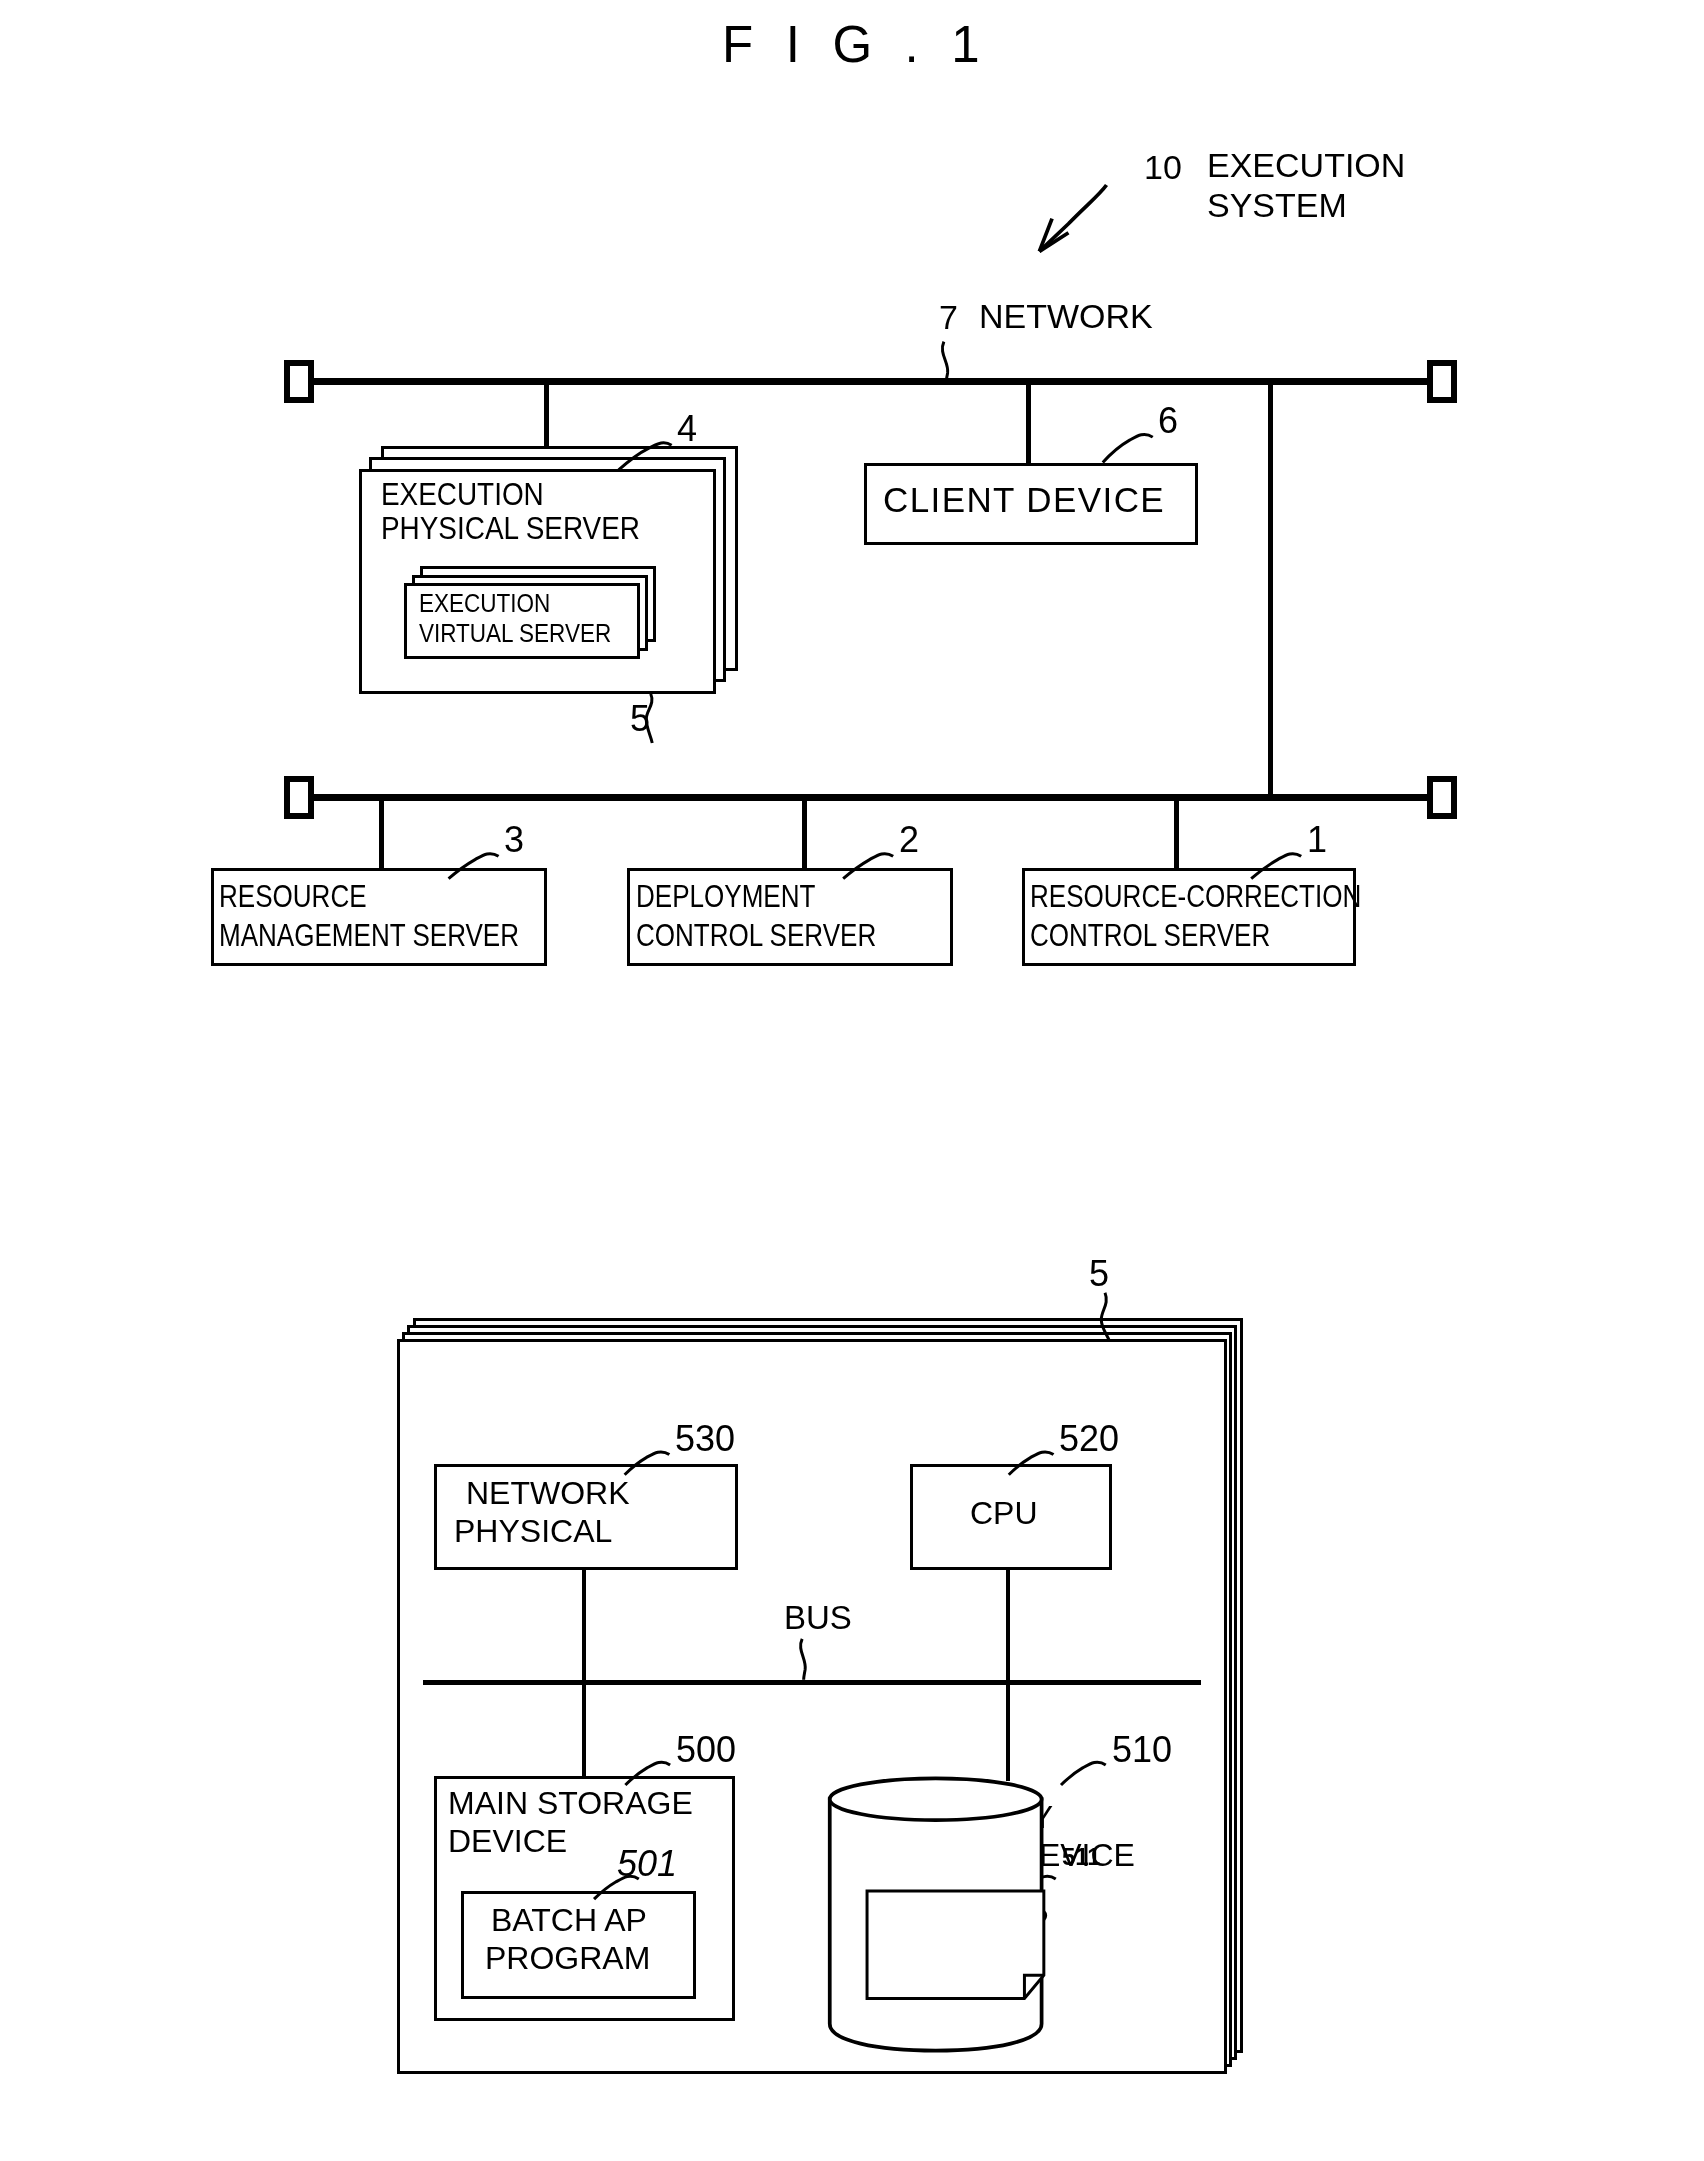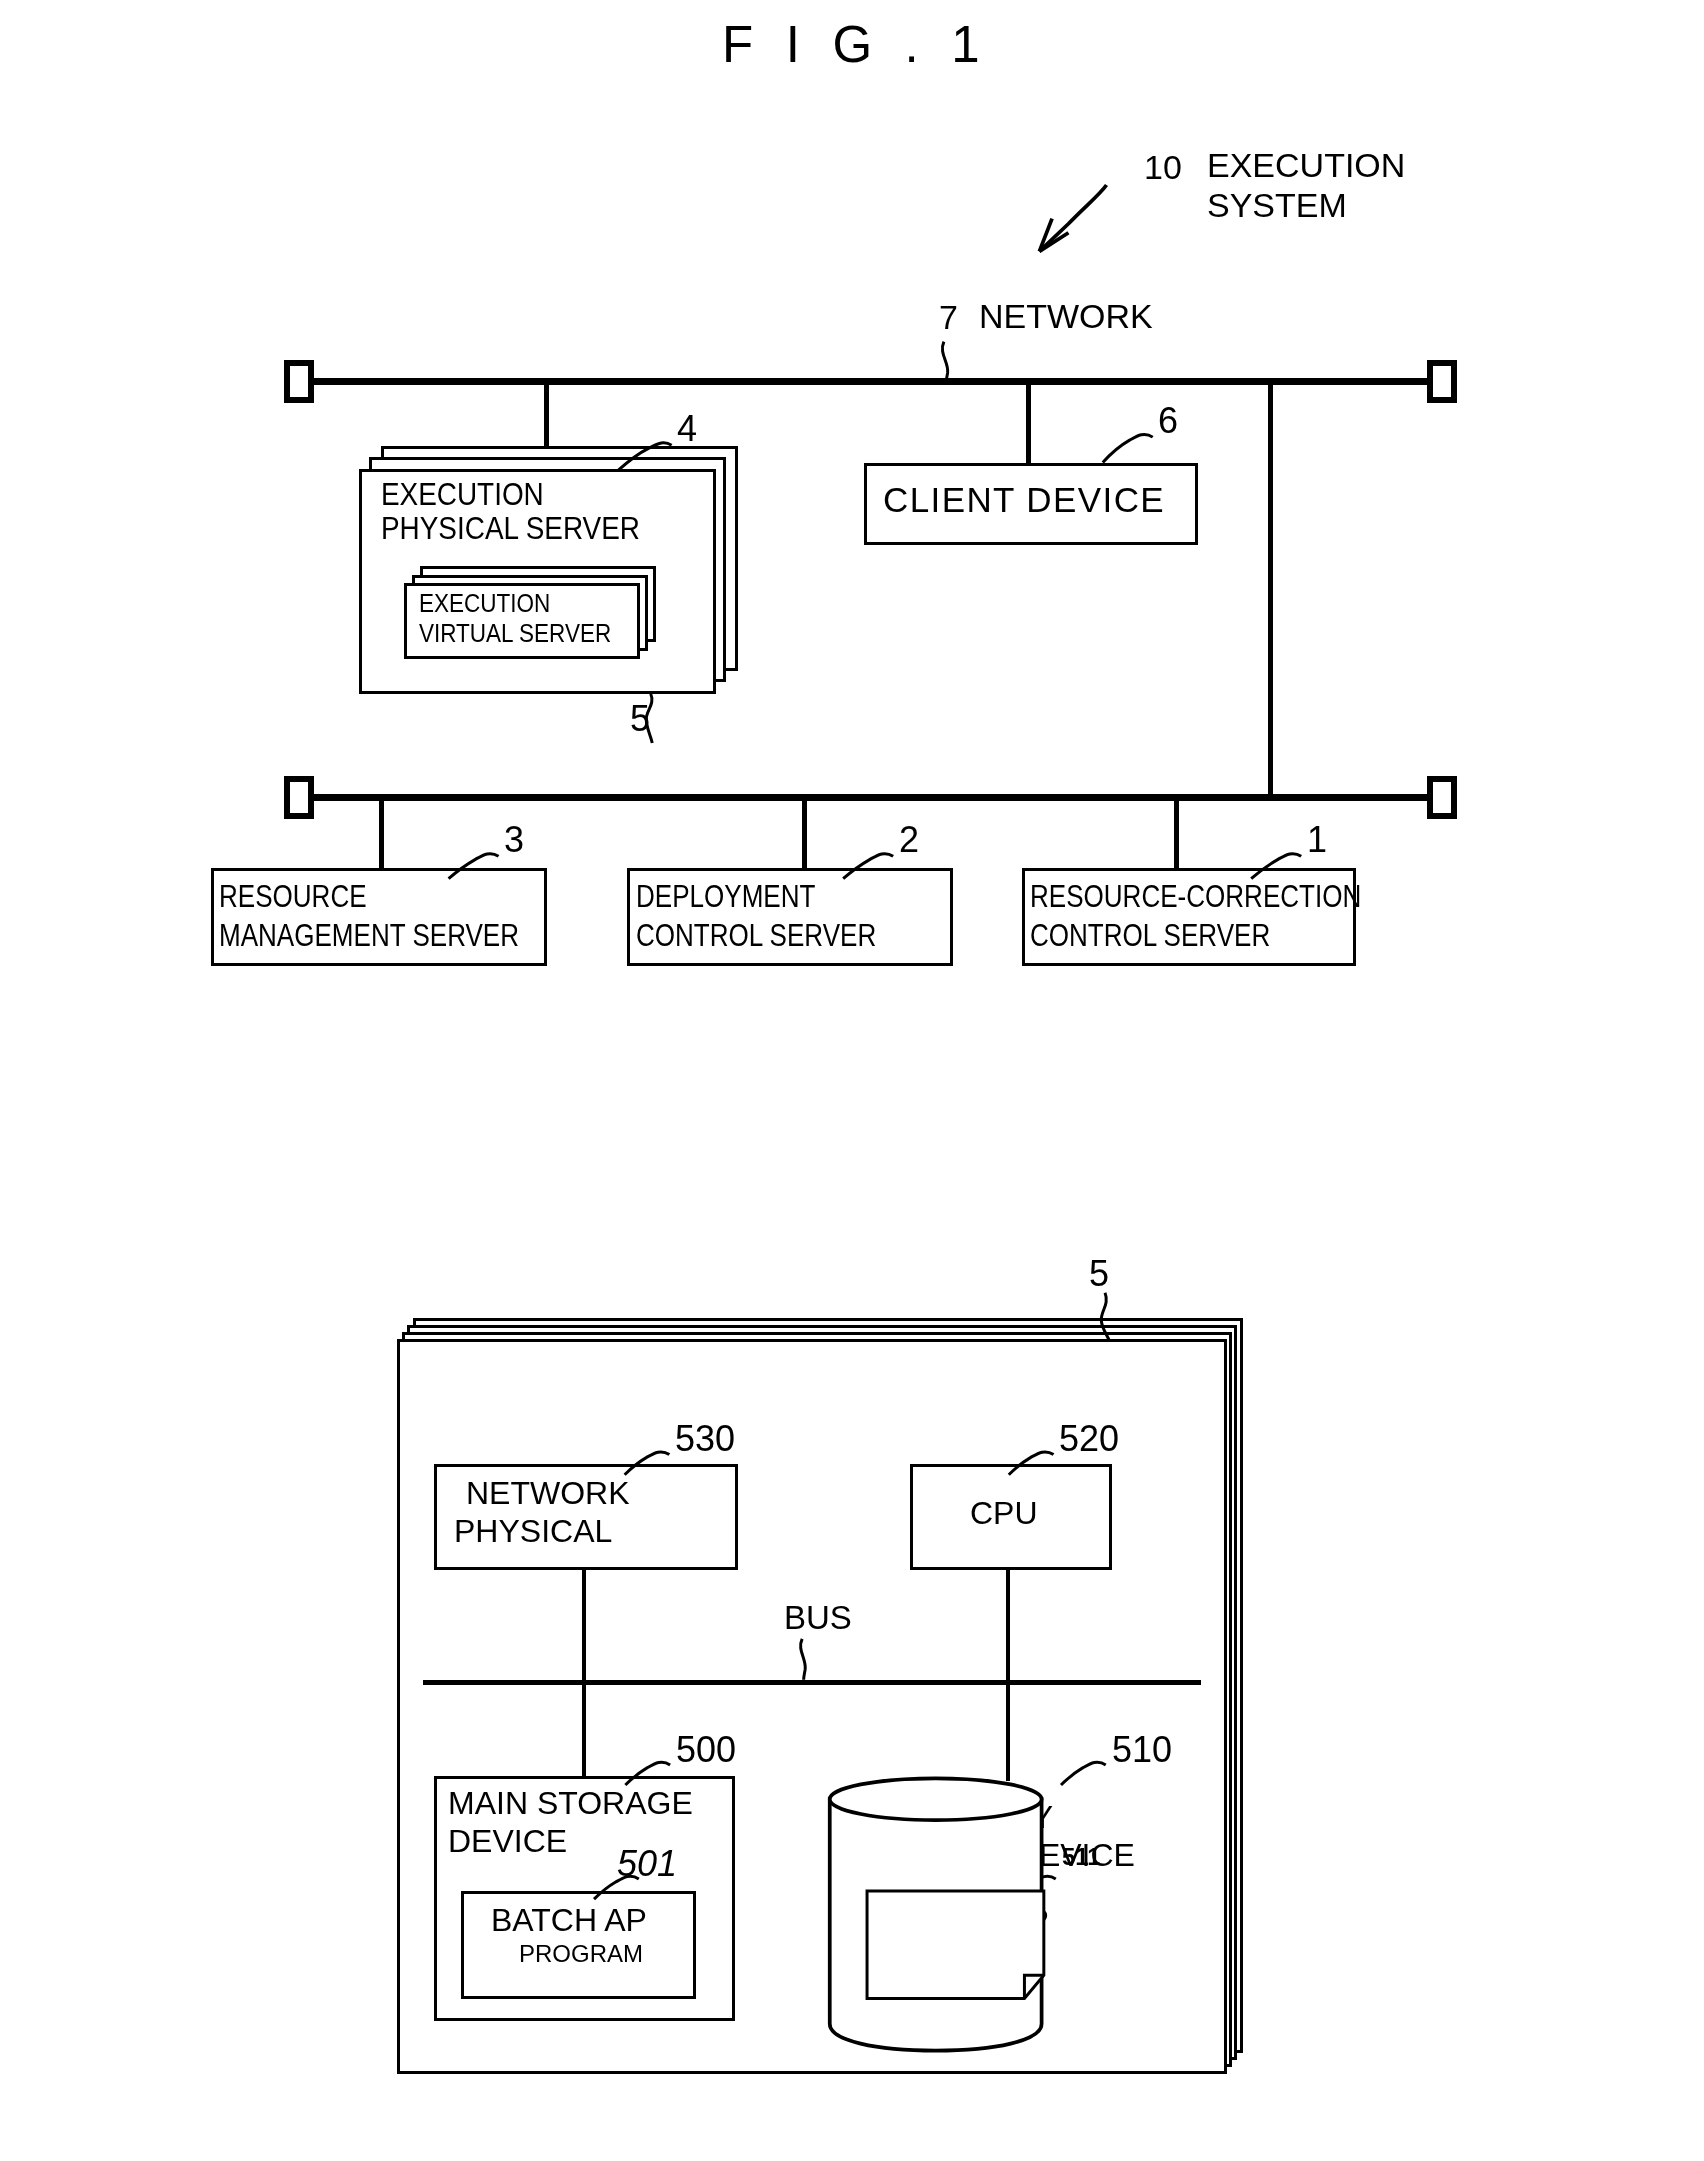--- a/index.html
+++ b/index.html
@@ -176,21 +176,21 @@
   <div class="vline" style="left:1006px; top:1569px; width:3.7px; height:113px;"></div>
   <div class="vline" style="left:1006px; top:1680px; width:3.7px; height:101px;"></div>
 
   <div class="box" style="left:434px; top:1776px; width:301px; height:245px;"></div>
   <div class="boxtext" style="left:448px; top:1786px; font-size:32px;">MAIN STORAGE</div>
   <div class="boxtext" style="left:448px; top:1824px; font-size:32px;">DEVICE</div>
   <div class="refnum" style="left:676px; top:1729px; font-size:36px;">500</div>
 
   <div class="box-thin" style="left:461px; top:1891px; width:235px; height:108px;"></div>
   <div class="boxtext" style="left:491px; top:1903px; font-size:32px;">BATCH AP</div>
-  <div class="boxtext" style="left:519px; top:1941px; font-size:24px;">PROGRAM</div>
+  <div class="boxtext" style="left:485px; top:1941px; font-size:32px;">PROGRAM</div>
   <div class="refnum" style="left:617px; top:1843px; font-size:36px;font-style:italic;">501</div>
 
   <div class="boxtext" style="left:851px; top:1800px; font-size:32px;">SECONDARY</div>
   <div class="boxtext" style="left:851px; top:1838px; font-size:32px;">STORAGE DEVICE</div>
   <div class="refnum" style="left:1112px; top:1729px; font-size:36px;">510</div>
 
   <div class="boxtext" style="left:893px; top:1903px; font-size:32px;">BATCH AP</div>
   <div class="boxtext" style="left:893px; top:1941px; font-size:32px;">DATA</div>
   <div class="refnum" style="left:1062px; top:1843px; font-size:24px;font-weight:bold;">511</div>
 

